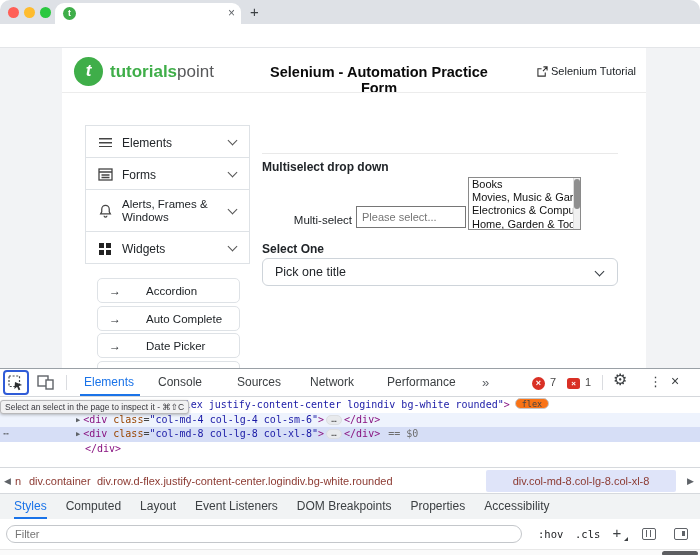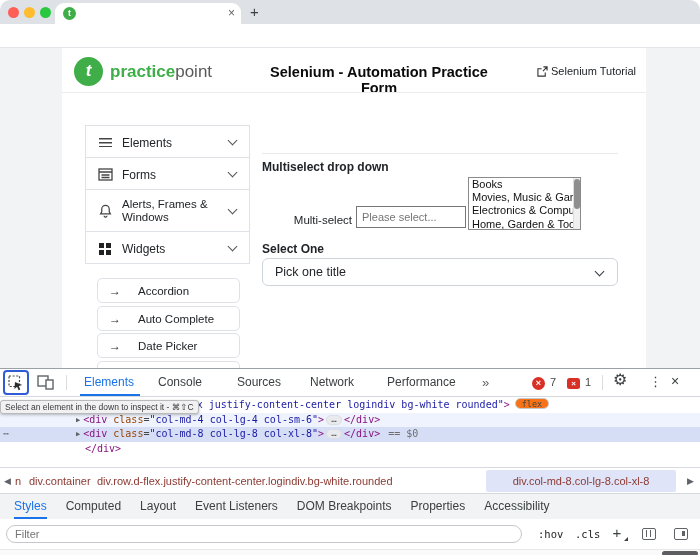--- a/index.html
+++ b/index.html
@@ -38,21 +38,21 @@
   .page-title { left:256px; top:16px; width:246px; text-align:center; font-size:14.5px; font-weight:bold; color:#0b0b0b; }
   .ext-link { left:537px; top:17px; font-size:11px; color:#212529; }
   .hdr-line { left:62px; top:44px; width:584px; border-bottom:1px solid #ececec; }
 
   .acc-row { left:85px; width:165px; background:#fff; border:1px solid #dee2e6; }
   .acc-label { font-size:12px; color:#212529; }
   .chev { width:7px; height:7px; border-right:1.5px solid #555; border-bottom:1.5px solid #555;
           transform:rotate(45deg); display:inline-block; }
   .side-btn { left:97px; width:143px; height:25px; border:1px solid #dee2e6; border-radius:5px; background:#fff; }
   .side-btn .arr { left:11px; top:5px; font-size:12px; color:#212529; }
-  .side-btn .lbl { left:40px; top:6px; font-size:11.5px; color:#212529; }
+  .side-btn .lbl { left:48px; top:6px; font-size:11.5px; color:#212529; }
 
   .h-select { left:262px; top:78px; font-size:16.5px; font-weight:500; color:#212529; }
   .hr { left:262px; top:105px; width:356px; border-bottom:1px solid #e9e9e9; }
   .sec-label { font-size:12px; font-weight:bold; color:#212529; }
   .listbox { left:468px; top:129px; width:113px; height:53px; border:1px solid #8a8a8a; background:#fff; overflow:hidden; }
   .opt { font-size:11px; line-height:13.2px; padding-left:3px; white-space:nowrap; color:#111; }
   .lb-track { right:0; top:0; width:7px; height:53px; background:#f0f0f0; border-left:1px solid #ddd; }
   .lb-thumb { right:0px; top:1px; width:6px; height:30px; background:#8f8f8f; border-radius:3px; }
   .ms-label { left:288px; top:166px; width:64px; text-align:right; font-size:11.5px; color:#212529; }
   .ms-input { left:356px; top:158px; width:110px; height:22px; border:1px solid #767676; font-size:11px;
@@ -166,21 +166,21 @@
     </span>
     <span class="abs avatar">D</span>
     <span class="abs chrome-right" style="left:682px">⋮</span>
   </div>
 
   <div class="abs page">
     <div class="abs container"></div>
 
     <span class="abs logo-circle">t</span>
     <span class="abs brand">
-      <span class="g">practice</span><span class="p">point</span>
+      <span class="g">tutorials</span><span class="p">point</span>
     </span>
     <div class="abs page-title">Selenium - Automation Practice Form</div>
     <span class="abs" style="left:537px;top:18px">
       <svg width="11" height="11" viewBox="0 0 12 12">
           <g stroke="#333" stroke-width="1.2" fill="none">
         <path d="M9 7v4H1V3h4"></path>
             <path d="M6.5 5.5 11 1M7 1h4v4"></path>
           </g>
         </svg>
     </span>
@@ -308,21 +308,21 @@
       <span style="margin-left:76px"></span><span class="aro">▶</span><span class="tk-tag">&lt;div</span><span class="tk-attr">class</span><span class="tk-eq">=</span><span class="tk-val">"col-md-4 col-lg-4 col-sm-6"</span><span class="tk-tag">&gt;</span><span class="pill">…</span><span class="tk-tag">&lt;/div&gt;</span>
     </div>
     <div class="abs dom-line" style="top:58px;background:#d6def6">
       <span class="abs gutter-more">⋯</span>
       <span style="margin-left:76px"></span><span class="aro">▶</span><span class="tk-tag">&lt;div</span><span class="tk-attr">class</span><span class="tk-eq">=</span><span class="tk-val">"col-md-8 col-lg-8 col-xl-8"</span><span class="tk-tag">&gt;</span><span class="pill">…</span><span class="tk-tag">&lt;/div&gt;</span><span class="eqdollar">== $0</span>
     </div>
     <div class="abs dom-line" style="top:72.5px">
       <span style="margin-left:85px"></span><span class="tk-tag">&lt;/div&gt;</span>
     </div>
 
-    <div class="abs dt-tooltip">Select an element in the down to inspect it - ⌘⇧C</div>
+    <div class="abs dt-tooltip">Select an select in the page to inspect it - ⌘⇧C</div>
 
     <div class="abs crumbbar">
       <span class="abs crumb-nav" style="left:4px">◀</span>
       <span class="abs crumb" style="left:15px">n</span>
       <span class="abs crumb" style="left:97px">div.row.d-flex.justify-content-center.logindiv.bg-white.rounded</span>
       <span class="abs crumb" style="left:29px">div.container</span>
       <span class="abs crumb crumb-sel">div.col-md-8.col-lg-8.col-xl-8</span>
       <span class="abs crumb-nav" style="left:687px">▶</span>
     </div>
 

